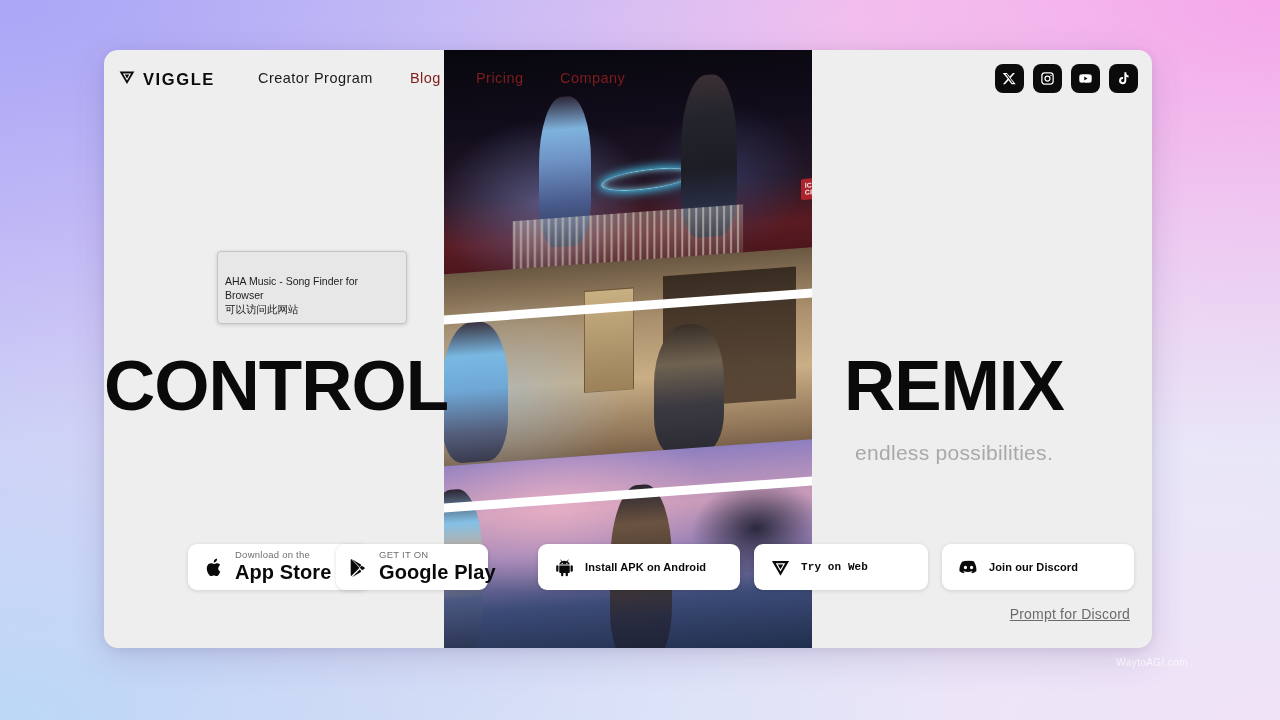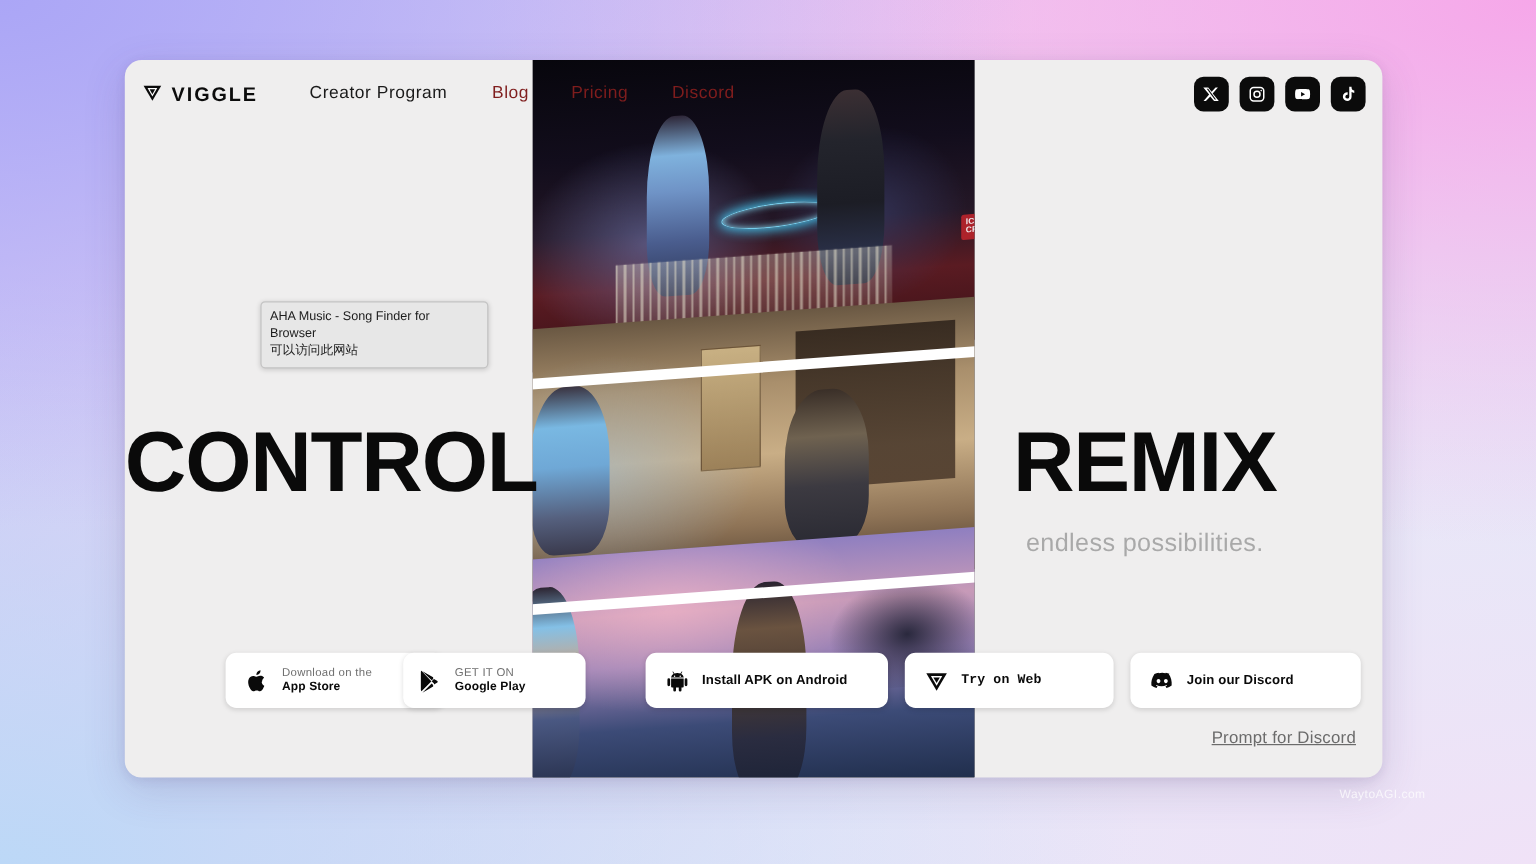--- a/index.html
+++ b/index.html
@@ -161,41 +161,41 @@
   .hero .sub {
     margin-top:20px; font-size:21px; color:#a9a9a9; letter-spacing:.3px;
   }
   #hero-left  { top:272px; }
   #hero-right { top:272px; }
 
   
   #tooltip {
     position:absolute; left:113px; top:201px; z-index:40;
     background:#e7e7e7; border:1px solid #c3c3c3; border-radius:4px;
-    padding:5px 7px 6px; width:190px;
+    padding:22px 7px 6px; width:190px;
     box-shadow:0 1px 4px rgba(0,0,0,.16);
     font-size:10.5px; color:#1c1c1c; line-height:1.35;
   }
 
   
   #store-row {
     position:absolute; left:0; top:494px; width:100%; height:46px; z-index:25;
   }
   .store-btn {
     position:absolute; height:46px; background:#fff;
     border-radius:9px; display:flex; align-items:center; gap:10px;
     padding:0 16px; cursor:pointer;
     box-shadow:0 1px 4px rgba(0,0,0,.13);
     white-space:nowrap;
   }
   .store-btn .glyph { flex:0 0 auto; display:flex; align-items:center; }
   .store-btn .glyph svg { width:21px; height:21px; fill:#0a0a0a; }
   .two-line { display:flex; flex-direction:column; line-height:1.12; }
   .two-line .small { font-size:9.5px; color:#6f6f6f; letter-spacing:.25px; }
-  .two-line .big   { font-size:10px; font-weight:700; color:#0a0a0a; letter-spacing:.1px; }
+  .two-line .big   { font-size:20px; font-weight:700; color:#0a0a0a; letter-spacing:.1px; }
   .one-line { font-size:11px; font-weight:700; color:#0a0a0a; letter-spacing:.1px; }
 
   #btn-appstore { left:36px;  width:182px;margin-left:48px; }
   #btn-gplay    { left:232px; width:152px;padding-left:12px; }
   #btn-apk      { left:434px; width:202px; }
   #btn-web      { left:650px; width:174px;font-family:Liberation Mono, monospace; }
   #btn-discord  { left:838px; width:192px; }
 
   #prompt-link {
     position:absolute; right:22px; top:556px; z-index:25;
@@ -258,21 +258,21 @@
             <path d="M6.6 7.2h10.8L12 16.6 6.6 7.2Z" fill="#ffffff"></path>
             <path d="M8.9 8.6h6.2L12 14.0 8.9 8.6Z" fill="#0a0a0a"></path>
           </svg>
         </span>
         <span class="wordmark">VIGGLE</span>
       </div>
 
       <div class="nav-link nav-dark" id="nav-creator">Creator Program</div>
       <div class="nav-link nav-light" id="nav-blog">Blog</div>
       <div class="nav-link nav-light" id="nav-pricing">Pricing</div>
-      <div class="nav-link nav-light" id="nav-company">Discord</div>
+      <div class="nav-link nav-light" id="nav-company">Company</div>
 
       <div id="socials">
         <div class="social">
           <svg viewBox="0 0 24 24">
               <path d="M17.5 3h3.2l-7 8 8.2 10h-6.4l-5-6.1L4.7 21H1.5l7.5-8.6L1.2 3h6.6l4.5 5.6L17.5 3Zm-1.1 16.1h1.8L7.7 4.8H5.8l10.6 14.3Z"></path>
             </svg>
         </div>
         <div class="social">
           <svg viewBox="0 0 24 24">
               <path d="M7.5 2h9A5.5 5.5 0 0 1 22 7.5v9A5.5 5.5 0 0 1 16.5 22h-9A5.5 5.5 0 0 1 2 16.5v-9A5.5 5.5 0 0 1 7.5 2Zm0 2A3.5 3.5 0 0 0 4 7.5v9A3.5 3.5 0 0 0 7.5 20h9a3.5 3.5 0 0 0 3.5-3.5v-9A3.5 3.5 0 0 0 16.5 4h-9ZM12 7a5 5 0 1 1 0 10 5 5 0 0 1 0-10Zm0 2a3 3 0 1 0 0 6 3 3 0 0 0 0-6Zm5.6-2.9a1.1 1.1 0 1 1 0 2.2 1.1 1.1 0 0 1 0-2.2Z"></path>

